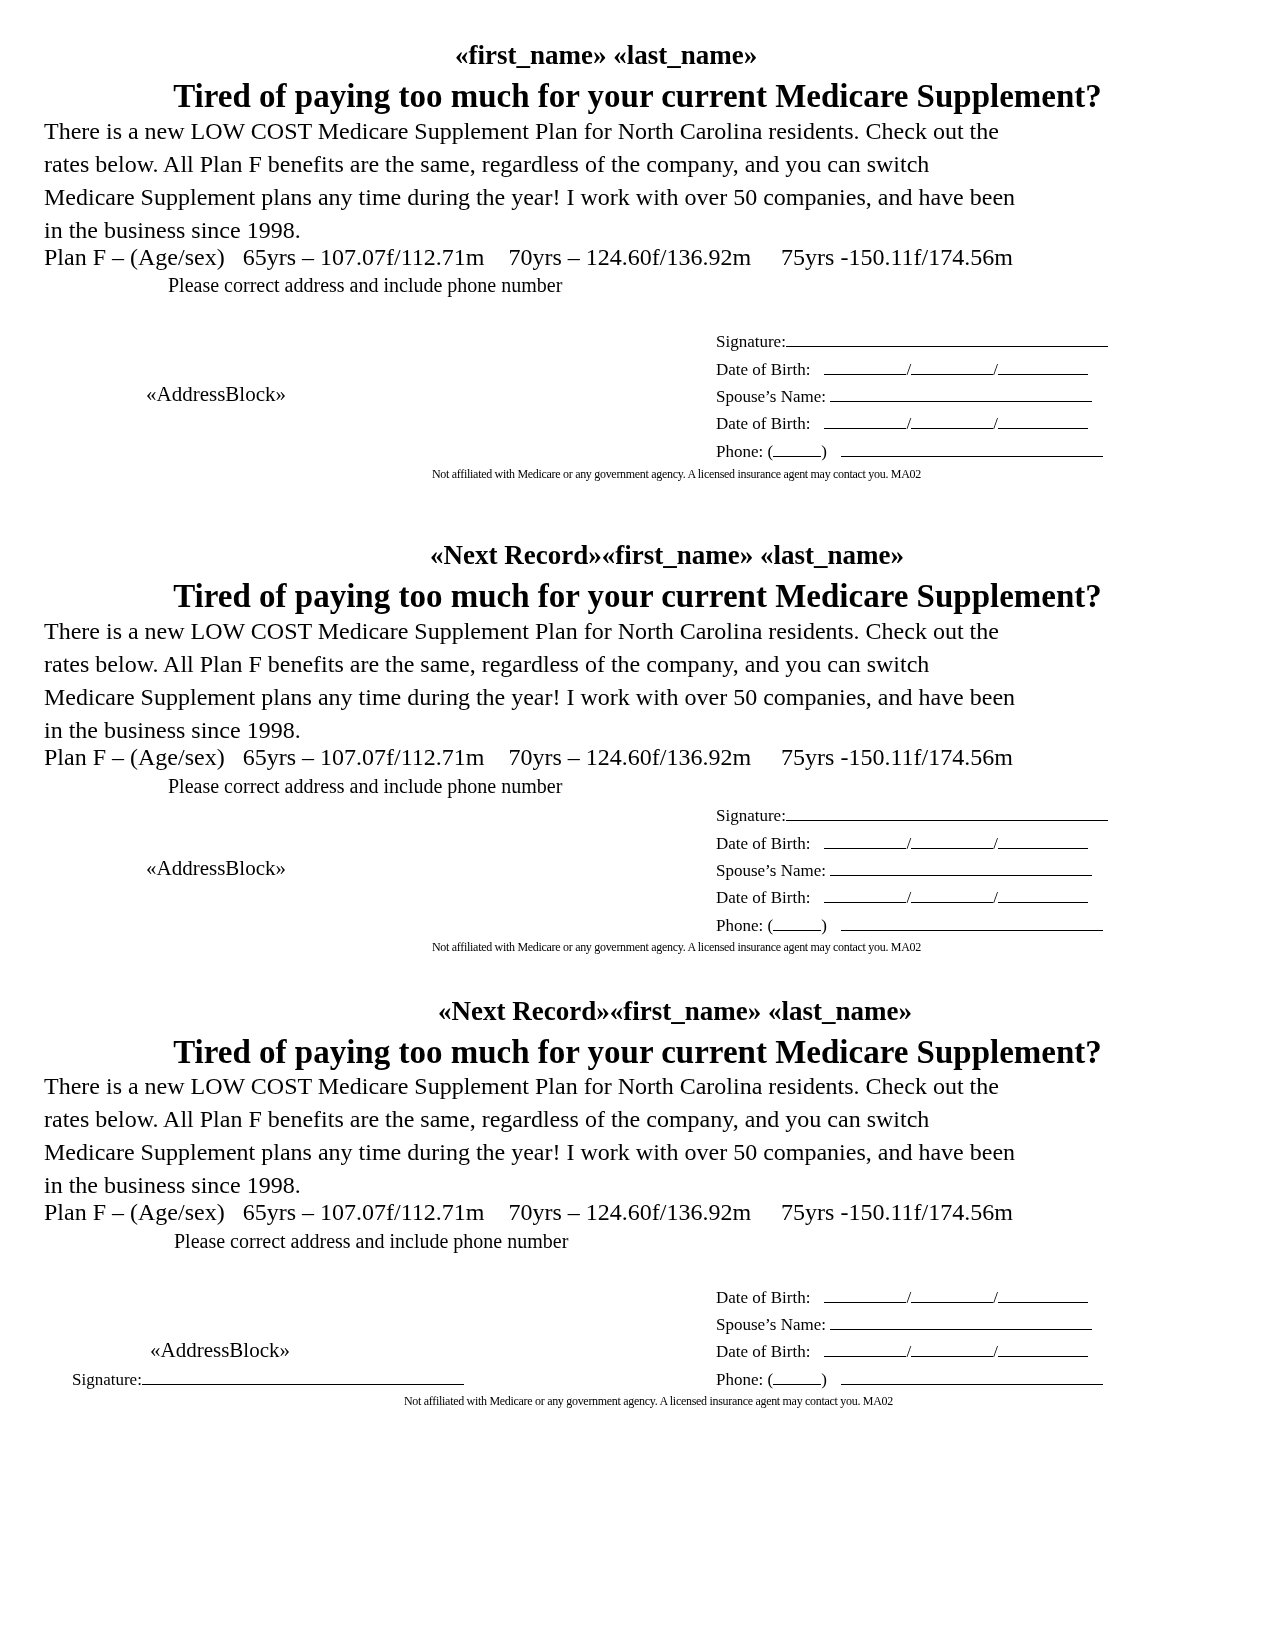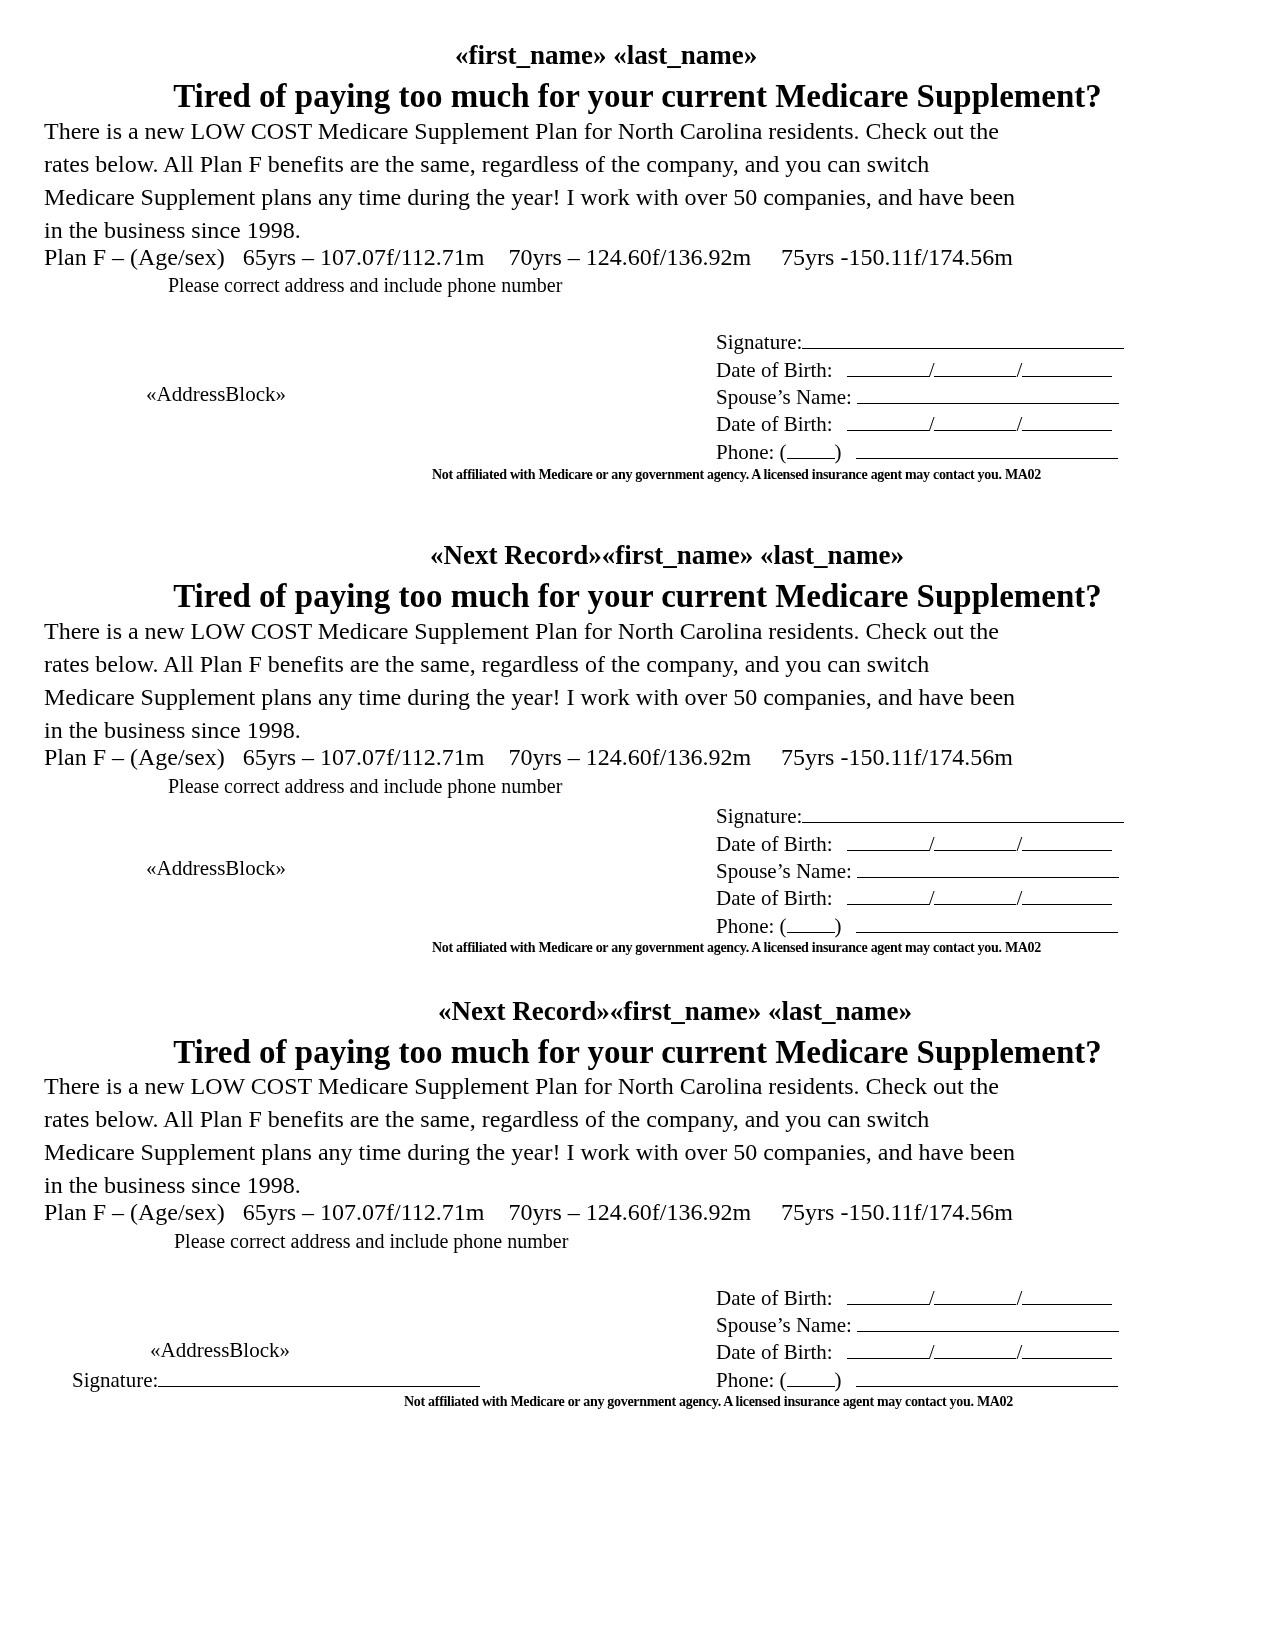--- a/index.html
+++ b/index.html
@@ -8,24 +8,24 @@
   .rec { position: absolute; left: 0; width: 1275px; }
   .abs { position: absolute; white-space: nowrap; }
   .names { font-weight: bold; font-size: 27px; }
   .headline { font-weight: bold; font-size: 33px; left: 0; width: 1275px; text-align: center; }
   .para { left: 44px; font-size: 24px; line-height: 33px; width: 1200px; white-space: normal; }
   .para span { display: block; white-space: nowrap; }
   .plan { left: 44px; font-size: 24px; }
   .plan b { font-weight: normal; }
   .please { font-size: 20px; }
   .addr { font-size: 21px; }
-  .form { font-size: 21px; line-height: 28px; }
+  .form { font-size: 17px; line-height: 28px; }
   .fl { position: absolute; white-space: nowrap; }
   .line { display: inline-block; border-bottom: 1.5px solid #000; height: 18px; vertical-align: baseline; }
-  .disc { font-size: 14px; font-weight: bold; letter-spacing: -0.3px; }
+  .disc { font-size: 12px; font-weight: normal; letter-spacing: -0.3px; }
 </style>
 </head>
 <body>
 
 <div class="rec" style="top:0;">
   <div class="abs names" style="left:455px; top:40px;">«first_name» «last_name»</div>
   <div class="abs headline" style="top:78px;">Tired of paying too much for your current Medicare Supplement?</div>
   <div class="abs para" style="top:115px;">
     <span>There is a new LOW COST Medicare Supplement Plan for North Carolina residents.  Check out the</span>
     <span>rates below.  All Plan F benefits are the same, regardless of the company, and you can switch</span>

